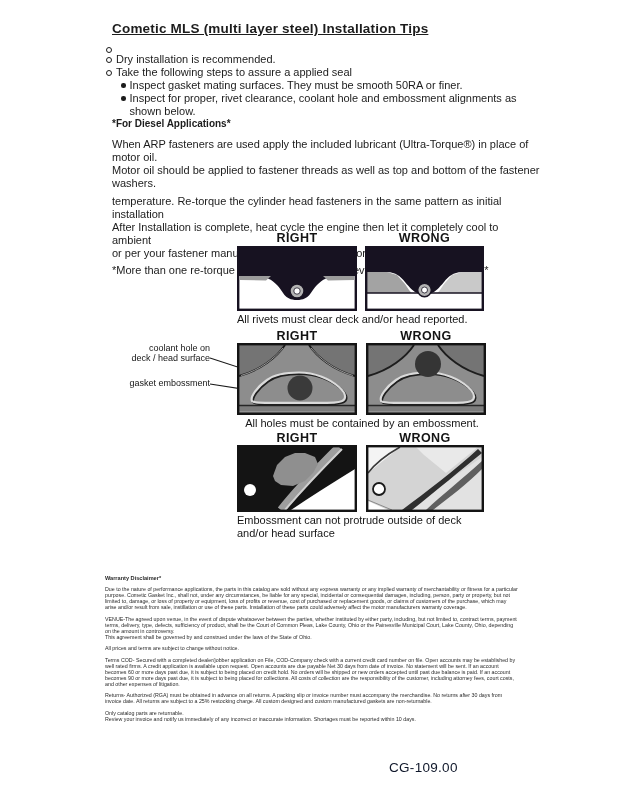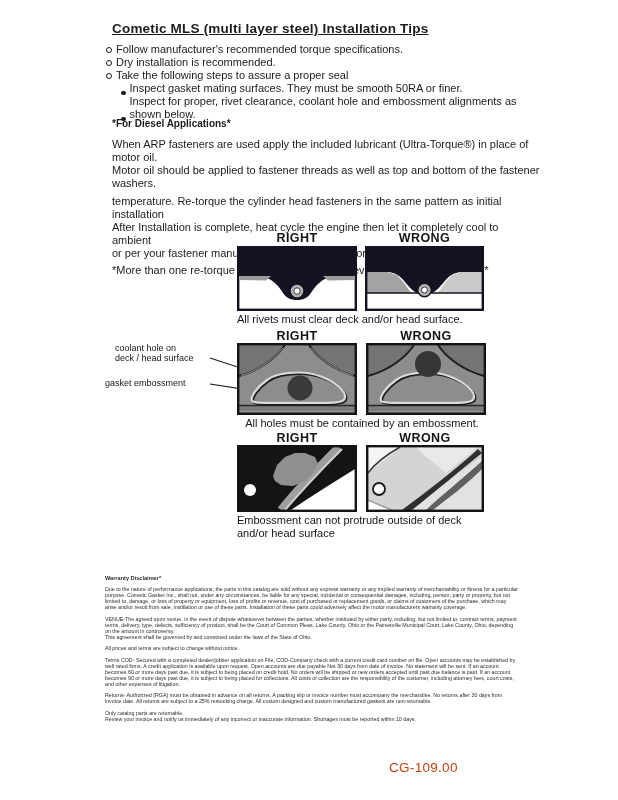--- a/index.html
+++ b/index.html
@@ -9,57 +9,56 @@
     font-family:"Liberation Sans","DejaVu Sans",sans-serif;
     color:#1c1c1c;
   }
   .abs{position:absolute;}
   .title{
     top:21px;left:112px;font-size:13.5px;font-weight:bold;
     text-decoration:underline;letter-spacing:.2px;white-space:nowrap;
   }
   .bullets{top:43px;left:106px;width:440px;font-size:11px;line-height:13px;}
   .b-row{display:flex;align-items:flex-start;}
-  .b-row.sub{padding-left:15px;align-items:flex-end;}
+  .b-row.sub{padding-left:15px;}
   .mk{flex:0 0 auto;width:4px;height:4px;border-radius:50%;margin:4px 4px 0 0;}
   .mk.o{border:1px solid #1c1c1c;}
   .mk.f{background:#1c1c1c;width:4.5px;height:4.5px;}
   .diesel{top:117px;left:112px;width:428px;font-size:11px;line-height:13px;}
   .dsl-head{font-size:10px;font-weight:bold;margin:0 0 8px 0;}
   .gap1{height:5px;} .gap2{height:4px;}
   .dg-label{font-size:12.5px;font-weight:bold;letter-spacing:.4px;text-align:center;color:#141414;}
   .caption{font-size:11px;line-height:12.5px;color:#161616;}
   .cap-center{text-align:center;}
-  .ann{font-size:9px;line-height:9.5px;text-align:left;color:#161616;}
+  .ann{font-size:9px;line-height:9.5px;text-align:right;color:#161616;}
   .panel-svg{display:block;}
   .warranty{top:575px;left:105px;width:413px;font-size:5.3px;line-height:6px;color:#2a2a2a;}
   .w-head{font-size:5.6px;font-weight:bold;margin:0 0 5px 0;}
   .w-p{margin:0 0 5.5px 0;}
   .w-p.tight{margin-bottom:0;}
-  .pageno{top:760px;left:389px;font-size:13.5px;color:#c2410c;letter-spacing:.3px;}
+  .pageno{top:760px;left:389px;font-size:13.5px;color:#0f172a;letter-spacing:.3px;}
 </style>
 </head>
 <body>
 
 <div class="page">
 
   <div class="abs title">Cometic MLS (multi layer steel) Installation Tips</div>
 
   <div class="abs bullets">
     <div class="b-row">
       <span class="mk o"></span>
-      <span>Follow manufacturer's recommended torque specifications.</span>
     </div>
     <div class="b-row">
       <span class="mk o"></span>
       <span>Dry installation is recommended.</span>
     </div>
     <div class="b-row">
       <span class="mk o"></span>
-      <span>Take the following steps to assure a proper seal</span>
+      <span>Take the following steps to assure a applied seal</span>
     </div>
     <div class="b-row sub">
       <span class="mk f"></span>
       <span>Inspect gasket mating surfaces.  They must be smooth 50RA or finer.</span>
     </div>
     <div class="b-row sub">
       <span class="mk f"></span>
       <span>Inspect for proper, rivet clearance, coolant hole and embossment alignments as shown below.</span>
     </div>
   </div>
@@ -93,21 +92,21 @@
     <rect x="1.2" y="1.2" width="116.6" height="62.6" fill="#ffffff"></rect>
     <polygon points="2,26 22,26 32,29 40,38 44,44 46.5,47 2,47" fill="#a3a3a3"></polygon>
     <polygon points="117,26 97,26 87,29 79,38 75,44 72.5,47 117,47" fill="#c9c9c9"></polygon>
     <path d="M2,2 H117 V26 H97 C88,26.5 84,30 79,36 C74,42 70,46 66,47.5 H53 C49,46 45,42 40,36 C35,30 31,26.5 22,26 H2 Z" fill="#171221"></path>
     <line x1="2" y1="47" x2="117" y2="47" stroke="#171221" stroke-width="1.3"></line>
     <circle cx="59.5" cy="44" r="6.8" fill="#b3b3b3" stroke="#171221" stroke-width="1.4"></circle>
     <circle cx="59.5" cy="44" r="3" fill="#ffffff" stroke="#171221" stroke-width="0.8"></circle>
     <rect x="1.2" y="1.2" width="116.6" height="62.6" fill="none" stroke="#171221" stroke-width="2.4"></rect>
   </svg>
 
-  <div class="abs caption" style="top:313px;left:237px;width:280px;">All rivets must clear deck and/or head surface.</div>
+  <div class="abs caption" style="top:313px;left:237px;width:280px;">All rivets must clear deck and/or head reported.</div>
 
   <div class="abs dg-label" style="top:329px;left:237px;width:120px;">RIGHT</div>
   <div class="abs dg-label" style="top:329px;left:366px;width:120px;">WRONG</div>
 
   <div class="abs ann" style="top:344px;left:115px;width:95px;">
     <div>coolant hole on</div>
     <div>deck / head surface</div>
   </div>
   <div class="abs ann" style="top:379px;left:105px;width:105px;">gasket embossment</div>
 

